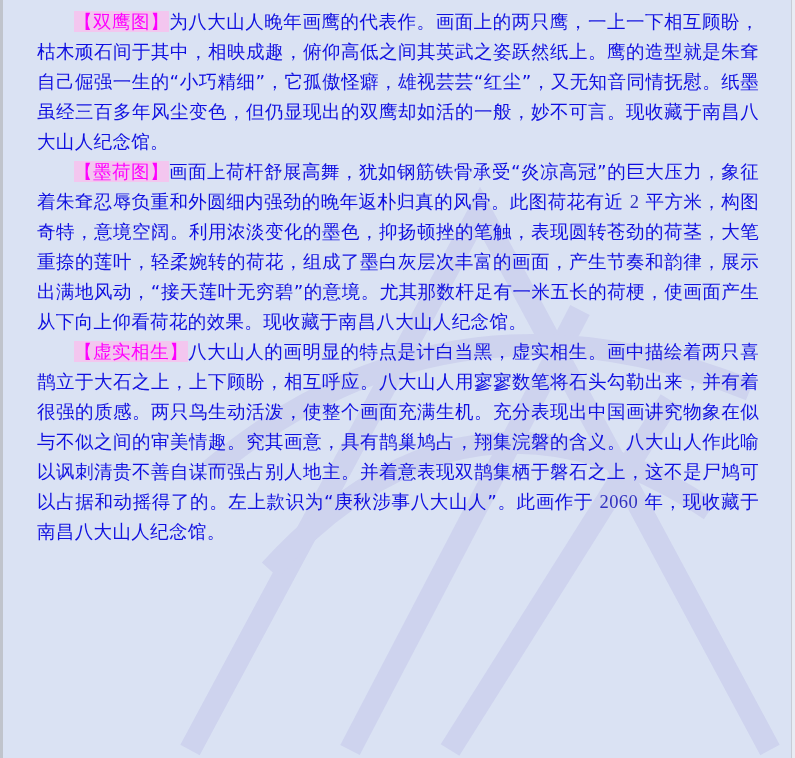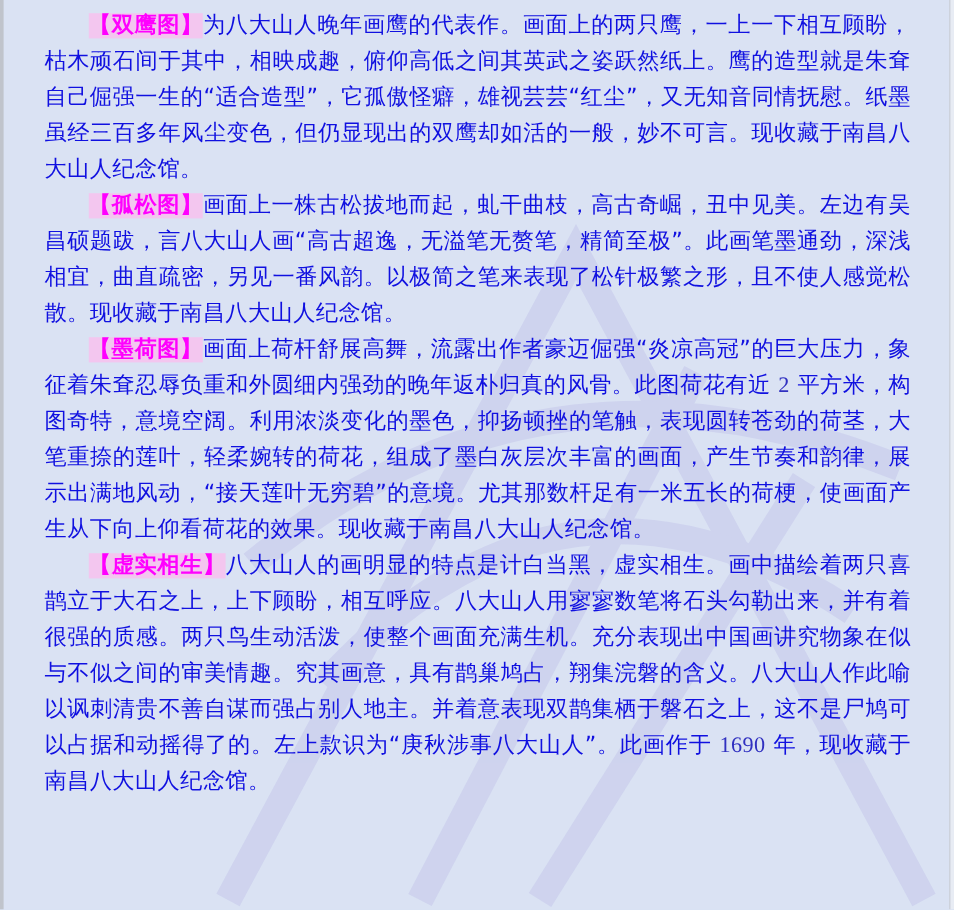--- a/index.html
+++ b/index.html
@@ -13,46 +13,43 @@
   .right-edge { position: absolute; right: 0; top: 0; width: 3px; height: 758px; background: #e8ecf4; border-left: 1px solid #c8ccd6; }
   .watermark { position: absolute; left: 150px; top: 150px; width: 640px; height: 620px; pointer-events: none; opacity: 0.35; }
   .content {
     position: absolute; left: 37px; top: 7px; width: 722px;
     color: #1010e0;
     font-size: 18.5px;
     line-height: 30px;
     letter-spacing: 0.35px;
   }
   .para { margin: 0; text-indent: 37px; text-align: justify; }
-  .title { color: #ff00ff; font-weight: bold; background: #f3c6ef; }
+  .title { color: #ff00ff; font-weight: normal; background: #f3c6ef; }
   .num { font-family: "Liberation Serif", serif; color: #3030c0; }
 </style>
 </head>
 <body>
 
 <div class="left-edge"></div>
 <div class="right-edge"></div>
 
 <svg class="watermark" viewBox="0 0 640 620">
   <g fill="none" stroke="#b9b8e6" stroke-width="22">
     <path d="M40 600 L330 60 L620 600"></path>
     <path d="M120 420 Q320 200 560 360"></path>
     <path d="M200 600 L430 160"></path>
     <path d="M300 600 L520 250"></path>
     <path d="M60 320 Q300 120 600 240"></path>
   </g>
 </svg>
 
 <div class="content">
   <p class="para">
-    <span class="title">【双鹰图】</span><span>为八大山人晚年画鹰的代表作。画面上的两只鹰，一上一下相互顾盼，枯木顽石间于其中，相映成趣，俯仰高低之间其英武之姿跃然纸上。鹰的造型就是朱耷自己倔强一生的“适合造型”，它孤傲怪癖，雄视芸芸“红尘”，又无知音同情抚慰。纸墨虽经三百多年风尘变色，但仍显现出的双鹰却如活的一般，妙不可言。现收藏于南昌八大山人纪念馆。</span>
+    <span class="title">【双鹰图】</span><span>为八大山人晚年画鹰的代表作。画面上的两只鹰，一上一下相互顾盼，枯木顽石间于其中，相映成趣，俯仰高低之间其英武之姿跃然纸上。鹰的造型就是朱耷自己倔强一生的“小巧精细”，它孤傲怪癖，雄视芸芸“红尘”，又无知音同情抚慰。纸墨虽经三百多年风尘变色，但仍显现出的双鹰却如活的一般，妙不可言。现收藏于南昌八大山人纪念馆。</span>
   </p>
   <p class="para">
-    <span class="title">【孤松图】</span><span>画面上一株古松拔地而起，虬干曲枝，高古奇崛，丑中见美。左边有吴昌硕题跋，言八大山人画“高古超逸，无溢笔无赘笔，精简至极”。此画笔墨通劲，深浅相宜，曲直疏密，另见一番风韵。以极简之笔来表现了松针极繁之形，且不使人感觉松散。现收藏于南昌八大山人纪念馆。</span>
+    <span class="title">【墨荷图】</span><span>画面上荷杆舒展高舞，犹如钢筋铁骨承受“炎凉高冠”的巨大压力，象征着朱耷忍辱负重和外圆细内强劲的晚年返朴归真的风骨。此图荷花有近 </span><span class="num">2</span><span> 平方米，构图奇特，意境空阔。利用浓淡变化的墨色，抑扬顿挫的笔触，表现圆转苍劲的荷茎，大笔重捺的莲叶，轻柔婉转的荷花，组成了墨白灰层次丰富的画面，产生节奏和韵律，展示出满地风动，“接天莲叶无穷碧”的意境。尤其那数杆足有一米五长的荷梗，使画面产生从下向上仰看荷花的效果。现收藏于南昌八大山人纪念馆。</span>
   </p>
   <p class="para">
-    <span class="title">【墨荷图】</span><span>画面上荷杆舒展高舞，流露出作者豪迈倔强“炎凉高冠”的巨大压力，象征着朱耷忍辱负重和外圆细内强劲的晚年返朴归真的风骨。此图荷花有近 </span><span class="num">2</span><span> 平方米，构图奇特，意境空阔。利用浓淡变化的墨色，抑扬顿挫的笔触，表现圆转苍劲的荷茎，大笔重捺的莲叶，轻柔婉转的荷花，组成了墨白灰层次丰富的画面，产生节奏和韵律，展示出满地风动，“接天莲叶无穷碧”的意境。尤其那数杆足有一米五长的荷梗，使画面产生从下向上仰看荷花的效果。现收藏于南昌八大山人纪念馆。</span>
-  </p>
-  <p class="para">
-    <span class="title">【虚实相生】</span><span>八大山人的画明显的特点是计白当黑，虚实相生。画中描绘着两只喜鹊立于大石之上，上下顾盼，相互呼应。八大山人用寥寥数笔将石头勾勒出来，并有着很强的质感。两只鸟生动活泼，使整个画面充满生机。充分表现出中国画讲究物象在似与不似之间的审美情趣。究其画意，具有鹊巢鸠占，翔集浣磐的含义。八大山人作此喻以讽刺清贵不善自谋而强占别人地主。并着意表现双鹊集栖于磐石之上，这不是尸鸠可以占据和动摇得了的。左上款识为“庚秋涉事八大山人”。此画作于 </span><span class="num">1690</span><span> 年，现收藏于南昌八大山人纪念馆。</span>
+    <span class="title">【虚实相生】</span><span>八大山人的画明显的特点是计白当黑，虚实相生。画中描绘着两只喜鹊立于大石之上，上下顾盼，相互呼应。八大山人用寥寥数笔将石头勾勒出来，并有着很强的质感。两只鸟生动活泼，使整个画面充满生机。充分表现出中国画讲究物象在似与不似之间的审美情趣。究其画意，具有鹊巢鸠占，翔集浣磐的含义。八大山人作此喻以讽刺清贵不善自谋而强占别人地主。并着意表现双鹊集栖于磐石之上，这不是尸鸠可以占据和动摇得了的。左上款识为“庚秋涉事八大山人”。此画作于 </span><span class="num">2060</span><span> 年，现收藏于南昌八大山人纪念馆。</span>
   </p>
 
 </div>
 
 </body></html>

